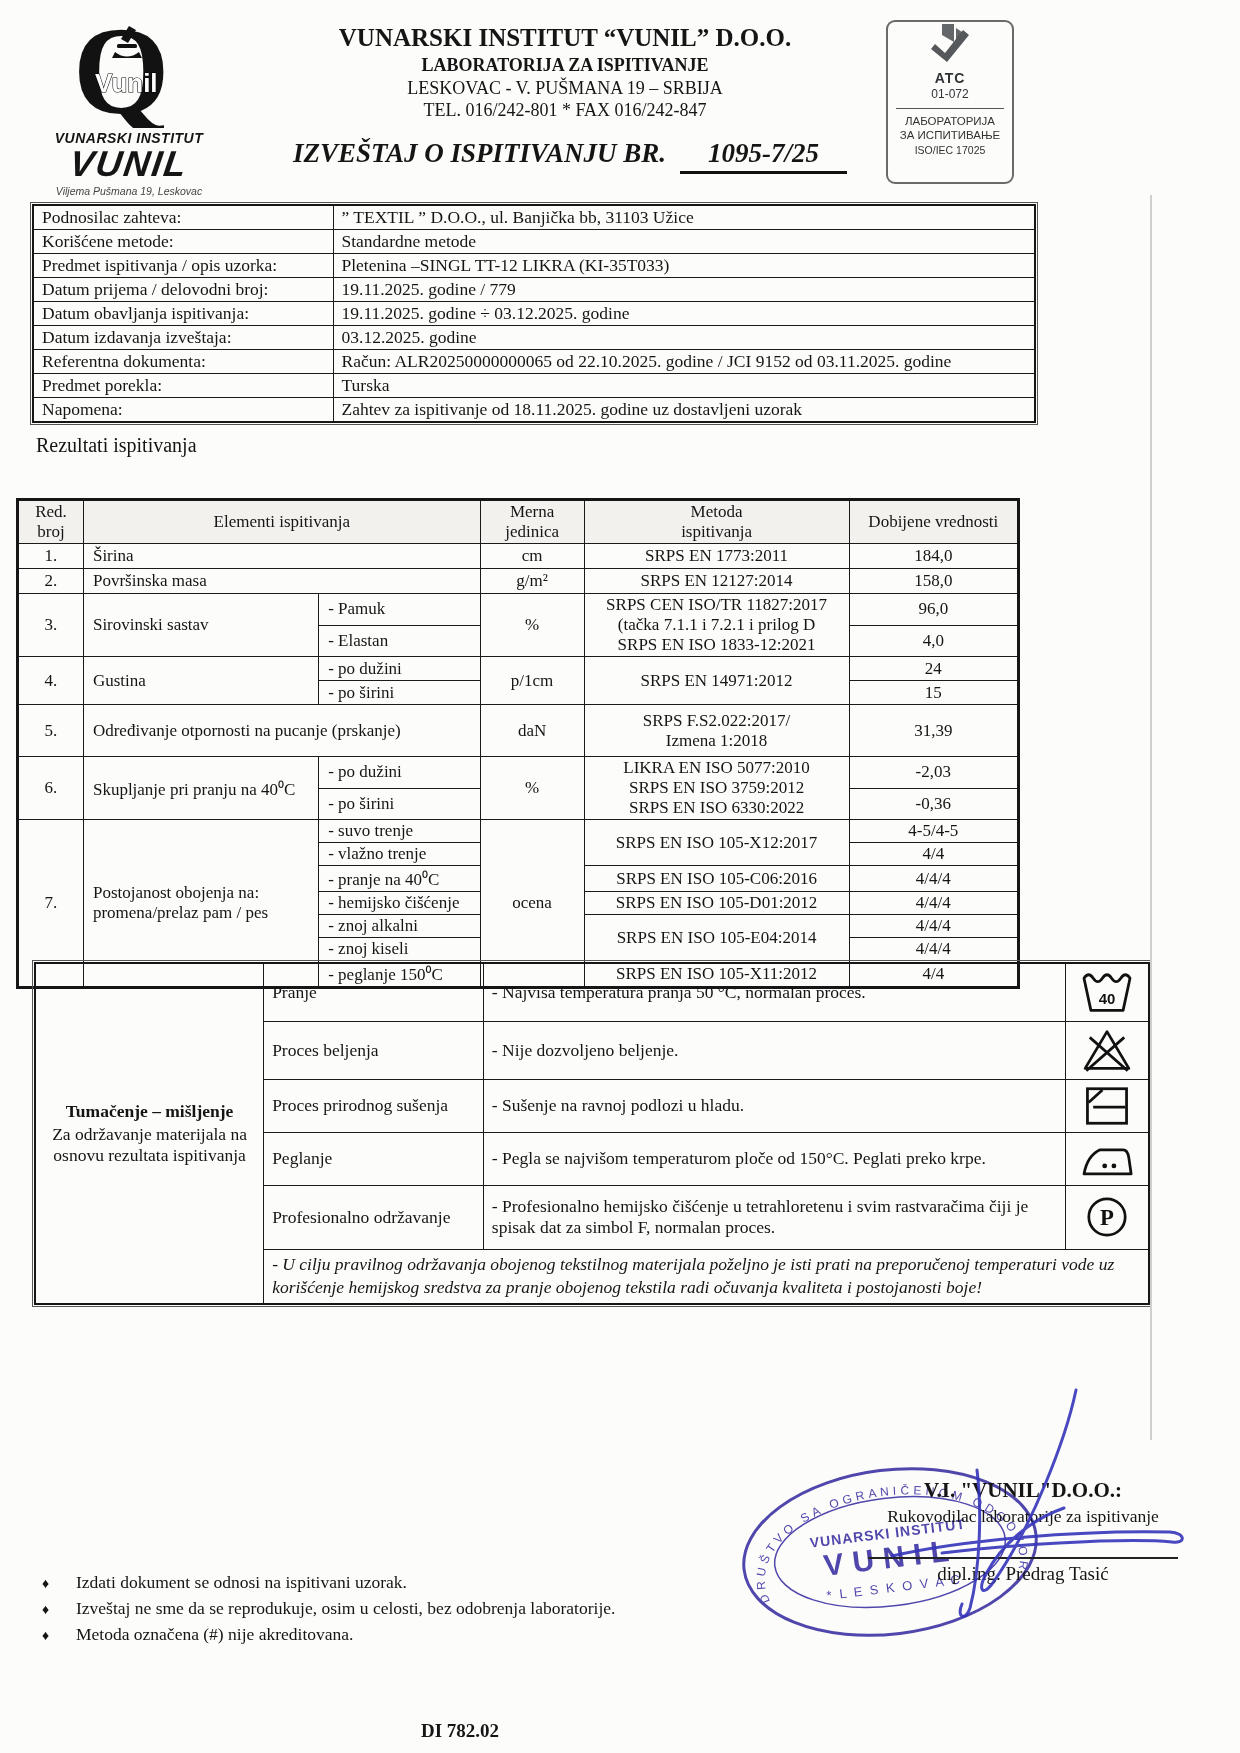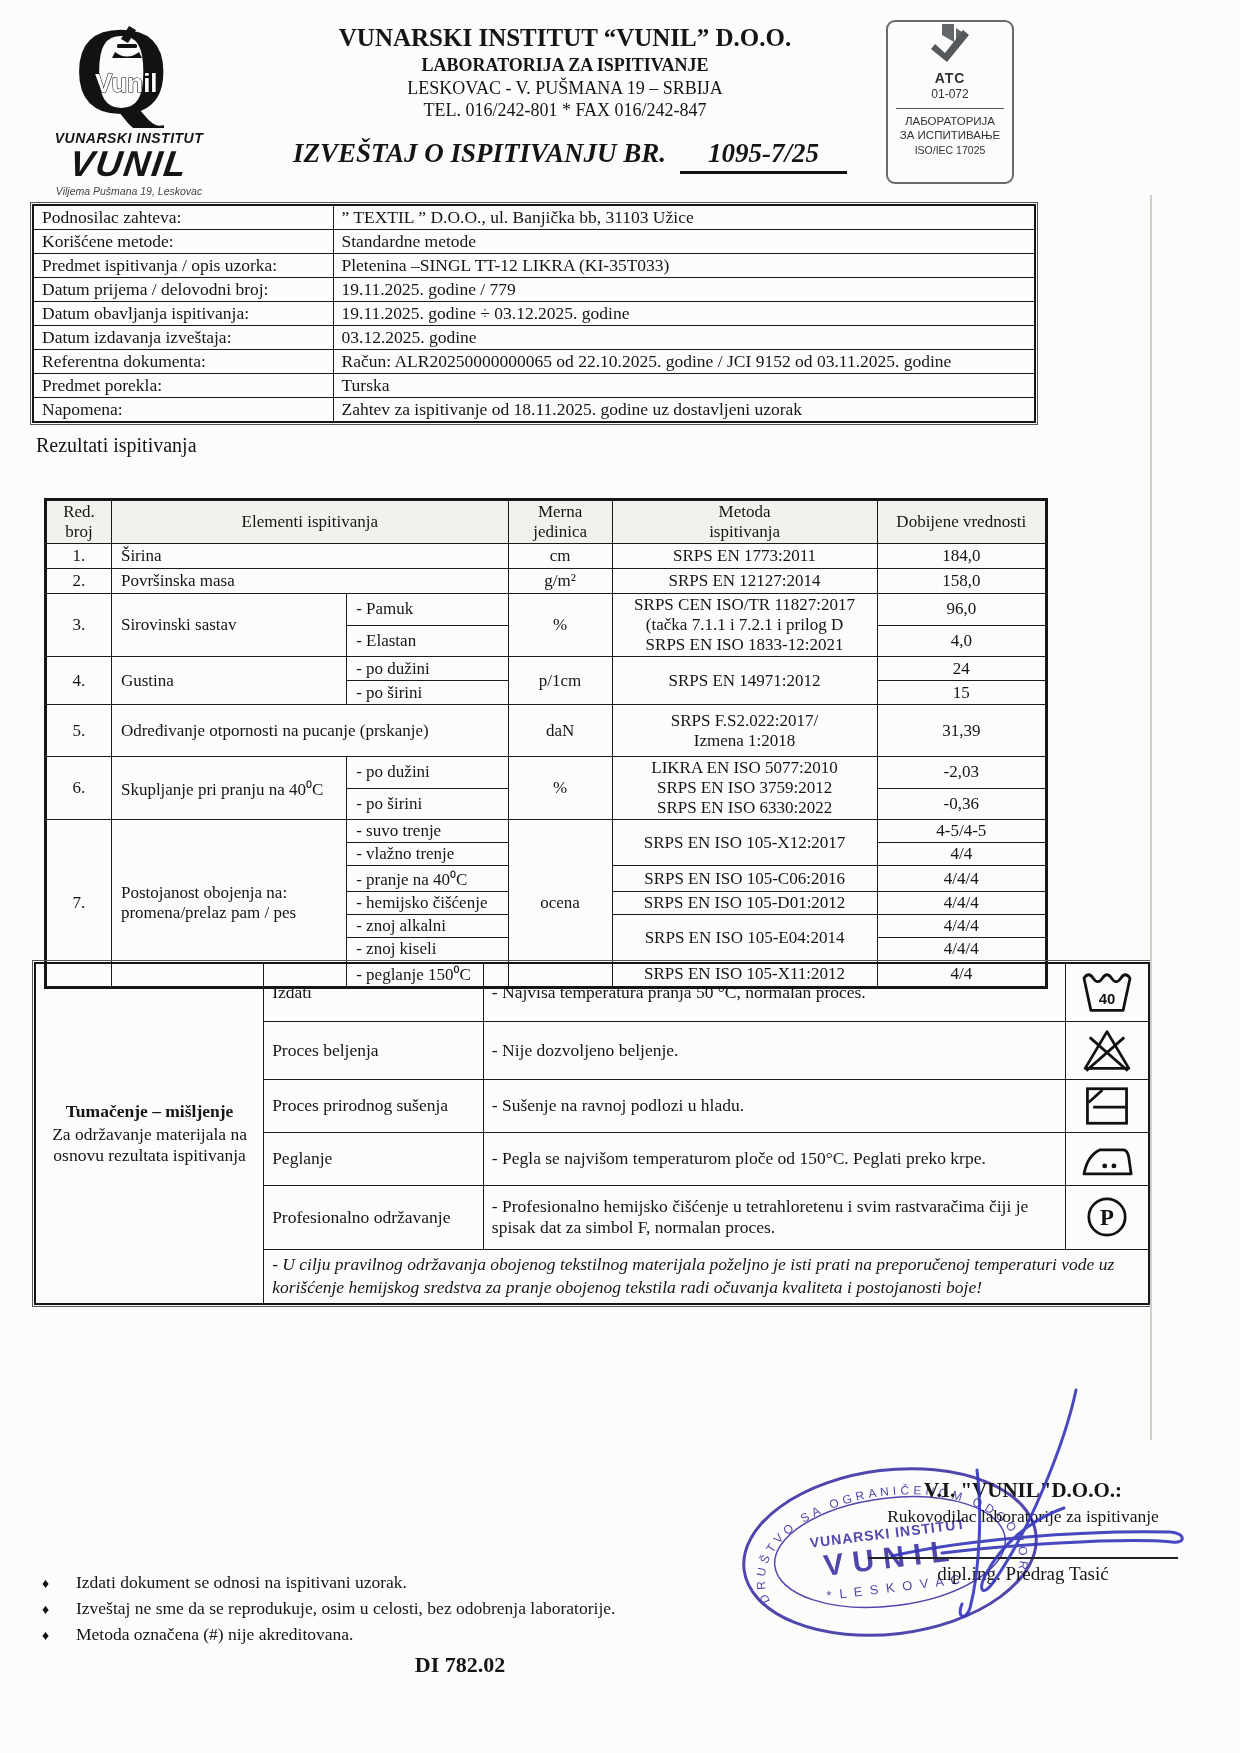--- a/index.html
+++ b/index.html
@@ -29,21 +29,21 @@
   .atc-l    { font-size:11.5px; color:#333; line-height:1.25; }
   .atc-iso  { font-size:10.5px; color:#333; margin-top:1px; }
 
   
   .info-table { position:absolute; left:32px; top:204px; width:1004px; border-collapse:collapse; border:2.5px solid #161616; outline:1px solid #555; outline-offset:1px; }
   .info-table td { border:1.6px solid #1a1a1a; font-size:17.5px; padding:1px 8px; height:22px; }
   .info-table td.lbl { width:300px; }
 
   
   .res-heading { position:absolute; left:36px; top:434px; font-size:20px; }
-  .res-table { position:absolute; left:44px; top:498px; width:1004px; border-collapse:collapse; border:3px solid #161616; }
+  .res-table { position:absolute; left:16px; top:498px; width:1004px; border-collapse:collapse; border:3px solid #161616; }
   .res-table th, .res-table td { border:1.6px solid #1a1a1a; font-size:17px; text-align:center; padding:1px 4px; }
   .res-table th { font-weight:normal; background:#f2f1ee; height:44px; }
   .res-table td.tl { text-align:left; padding-left:9px; }
   .hw-narrow { display:inline-block; width:46px; }
   .hw-mid { display:inline-block; width:80px; }
   .mline { display:block; line-height:1.18; }
 
   
   .care-table { position:absolute; left:34px; top:962px; width:1116px; border-collapse:collapse; border:2.5px solid #161616; outline:1px solid #555; outline-offset:1px; }
   .care-table td { border:1.6px solid #1a1a1a; font-size:17.5px; padding:3px 8px; }
@@ -62,21 +62,21 @@
   .sig-line { border-top:2px solid #222; margin:30px 20px 4px 20px; }
   .sig-name { font-size:19px; }
   .stamp { position:absolute; left:735px; top:1462px; transform:rotate(-7deg); opacity:.92; }
   .scribble { position:absolute; left:880px; top:1378px; }
 
   
   .notes { position:absolute; left:36px; top:1572px; width:800px; }
   .note-row { display:flex; align-items:baseline; margin-bottom:5px; }
   .note-bullet { font-size:14px; width:40px; text-align:left; padding-left:6px; flex:0 0 40px; }
   .note-text { font-size:17.5px; }
-  .doc-code { position:absolute; left:360px; top:1652px; width:200px; text-align:center; font-weight:bold; font-size:22px; }
+  .doc-code { position:absolute; left:360px; top:1720px; width:200px; text-align:center; font-weight:bold; font-size:19px; }
   .page-label { position:absolute; left:1058px; top:1772px; width:140px; font-size:24px; }
   .scan-line { position:absolute; left:1150px; top:195px; width:1.5px; height:1245px; background:#cfcfcb; }
 </style>
 </head>
 <body>
 
 <div class="page">
 
   <div class="logo-block">
     <svg class="logo-q" width="132" height="118" viewBox="0 0 132 118">
@@ -294,21 +294,21 @@
     </tbody>
   </table>
 
   <table class="care-table">
     <tbody>
       <tr style="height:58px">
         <td class="care-left" rowspan="6">
           <div class="b">Tumačenje – mišljenje</div>
           <div>Za održavanje materijala na osnovu rezultata ispitivanja</div>
         </td>
-        <td class="care-proc">Izdati</td>
+        <td class="care-proc">Pranje</td>
         <td class="care-desc">-  Najviša temperatura pranja 50 °C, normalan proces.</td>
         <td class="care-sym">
           <svg class="csym" width="54" height="46" viewBox="0 0 44 40">
             <path d="M2 8 Q6 2 10 8 Q14 14 18 8 Q22 2 26 8 Q30 14 34 8 Q38 2 42 8 L36 36 L8 36 Z" fill="none" stroke="#111" stroke-width="2.4" stroke-linejoin="round"></path>
             <text x="22" y="30" text-anchor="middle" font-family="Liberation Sans, sans-serif" font-size="13" font-weight="bold" fill="#111">40</text>
           </svg>
         </td>
       </tr>
       <tr style="height:58px">
         <td class="care-proc">Proces beljenja</td>

